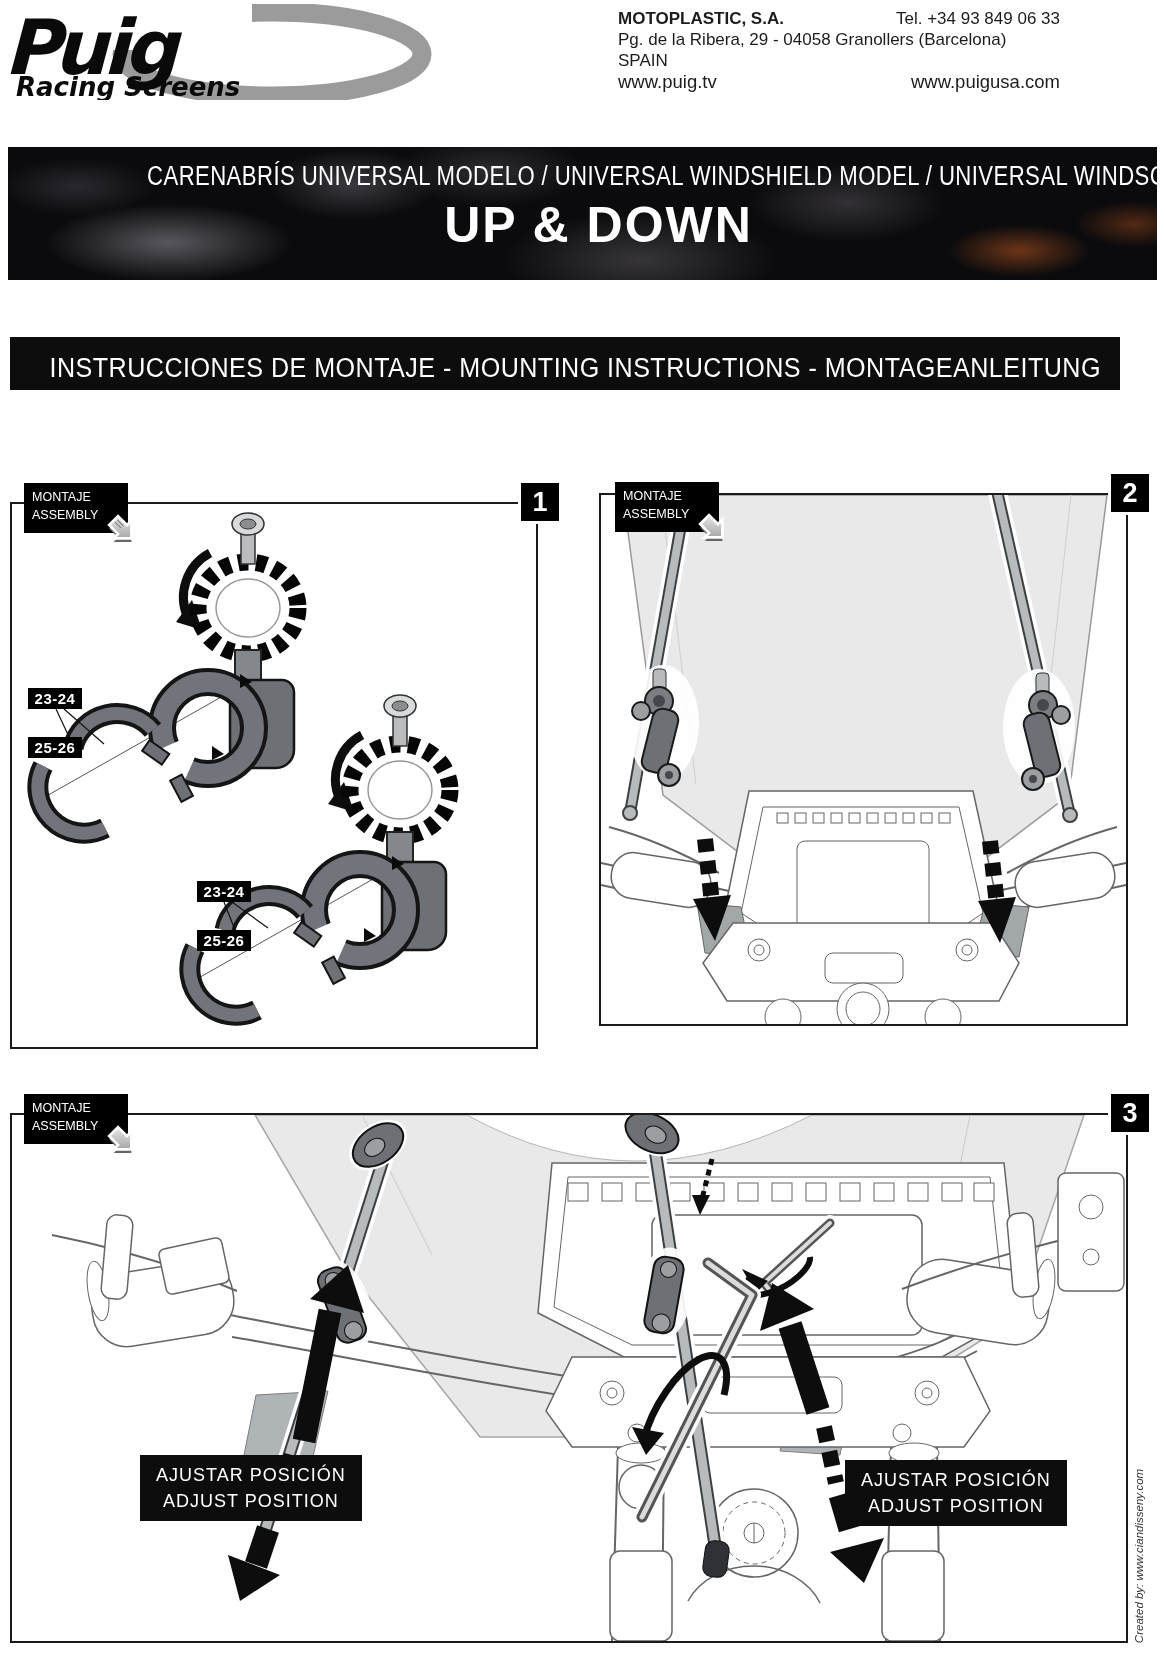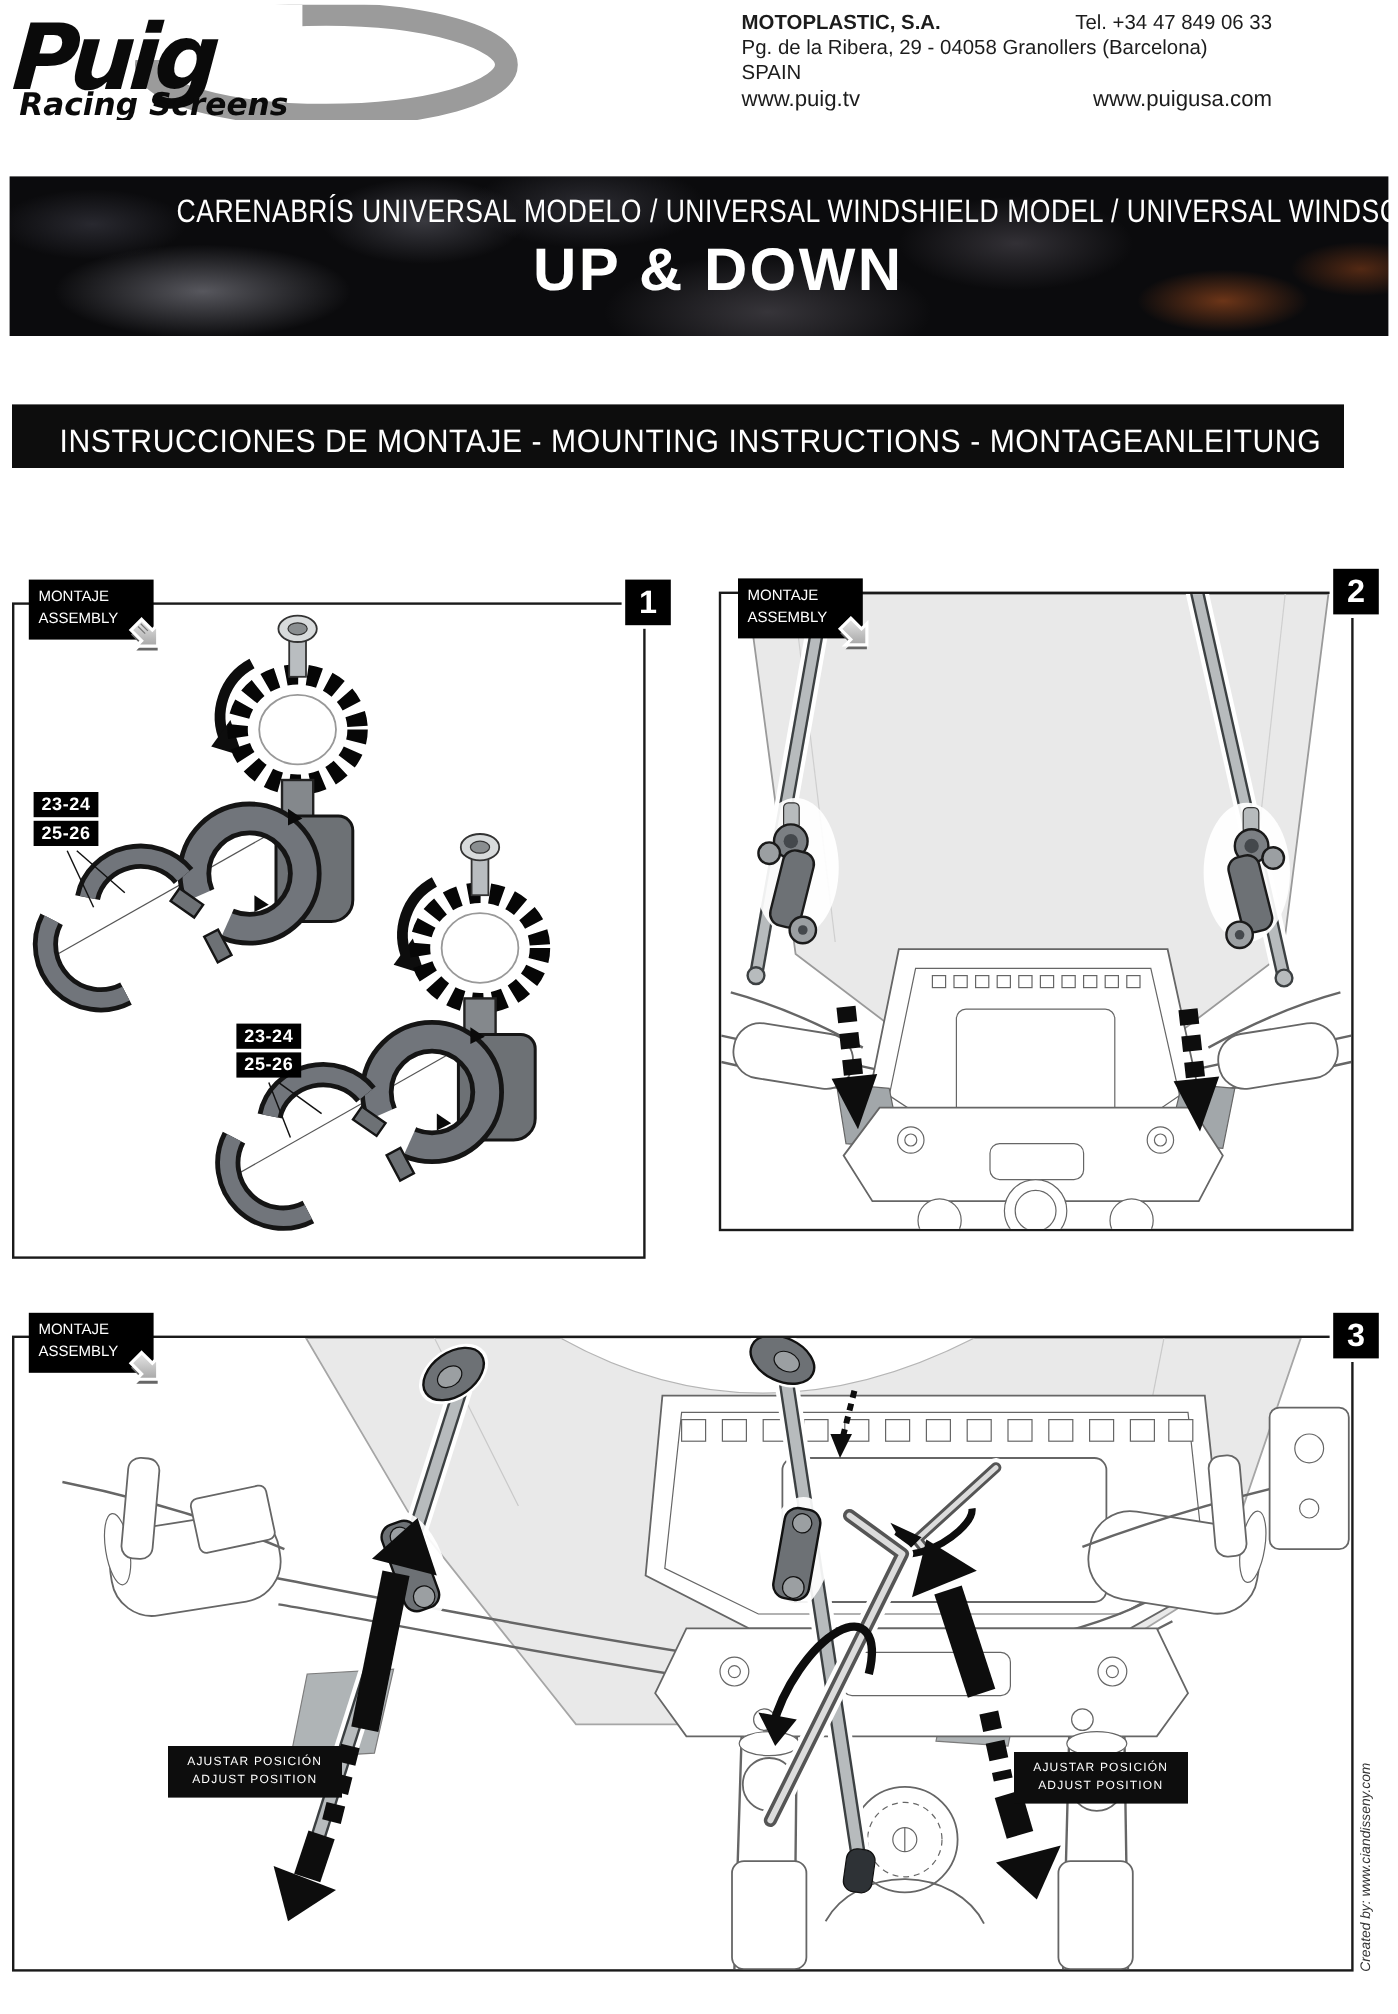--- a/index.html
+++ b/index.html
@@ -37,22 +37,22 @@
   .p3{left:10px;top:1113px;width:1114px;height:526px;}
   .panel svg.art{position:absolute;left:0;top:0;}
   .asm-label{position:absolute;left:12px;top:-21px;width:104px;height:50px;background:#000;color:#ffffff;
              font-size:12.5px;line-height:1.45;padding:5px 0 0 8px;box-sizing:border-box;z-index:5;}
   .p2 .asm-label{left:14px;top:-13px;}
   .asm-label .dir-arrow{position:absolute;right:-14px;bottom:-16px;width:42px;height:42px;}
   .numbox{position:absolute;right:-23px;top:-21px;width:38px;height:38px;background:#000;color:#fff;
           box-shadow:0 0 0 3px #fff;text-align:center;line-height:38px;font-size:27px;font-weight:bold;z-index:5;}
   .sizetag{position:absolute;width:54px;z-index:4;}
   .sizetag div{background:#000;color:#fff;font-weight:bold;font-size:15px;text-align:center;
-               padding:2px 0;margin-bottom:3px;letter-spacing:.5px;}
-  .adjust{position:absolute;background:#0d0d0d;color:#fff;font-size:10px;letter-spacing:1px;
+               padding:2px 0;margin-bottom:3px;letter-spacing:.5px;margin-top:28px;}
+  .adjust{position:absolute;background:#0d0d0d;color:#fff;font-size:18px;letter-spacing:1px;
           line-height:1.45;text-align:center;padding:7px 16px;z-index:6;}
   .adj-left{left:128px;top:340px;}
   .adj-right{left:833px;top:345px;}
   .pgnum{position:absolute;left:8px;top:1738px;font-size:17px;color:#b91c1c;}
   .credit{position:absolute;left:1139px;top:1556px;transform:translate(-50%,-50%) rotate(-90deg);
           white-space:nowrap;font-style:italic;font-size:11.5px;color:#333;}
 </style>
 </head>
 <body>
 
@@ -70,21 +70,21 @@
   <svg class="abs" style="left:10px;top:4px" width="430" height="96" viewBox="0 0 430 96">
     <ellipse cx="262" cy="50" rx="150" ry="42" fill="none" stroke="#9b9b9b" stroke-width="19"></ellipse>
     <rect x="0" y="0" width="242" height="46" fill="#fff"></rect>
     <text x="4" y="70" font-family="DejaVu Sans, sans-serif" font-size="76" font-weight="bold" font-style="italic" letter-spacing="-5" fill="#0a0a0a" transform="skewX(-4)">Puig</text>
     <text x="6" y="92" font-family="DejaVu Sans, sans-serif" font-size="26" font-weight="bold" font-style="italic" fill="#0a0a0a">Racing Screens</text>
   </svg>
 
   <div class="company">
     <div class="row">
       <span class="bold">MOTOPLASTIC, S.A.</span>
-      <span>Tel. +34 47 849 06 33</span>
+      <span>Tel. +34 93 849 06 33</span>
     </div>
     <div class="row">
       <span>Pg. de la Ribera, 29 - 04058 Granollers (Barcelona) SPAIN</span>
     </div>
     <div class="row web">
       <span>www.puig.tv</span>
       <span>www.puigusa.com</span>
     </div>
   </div>
 

